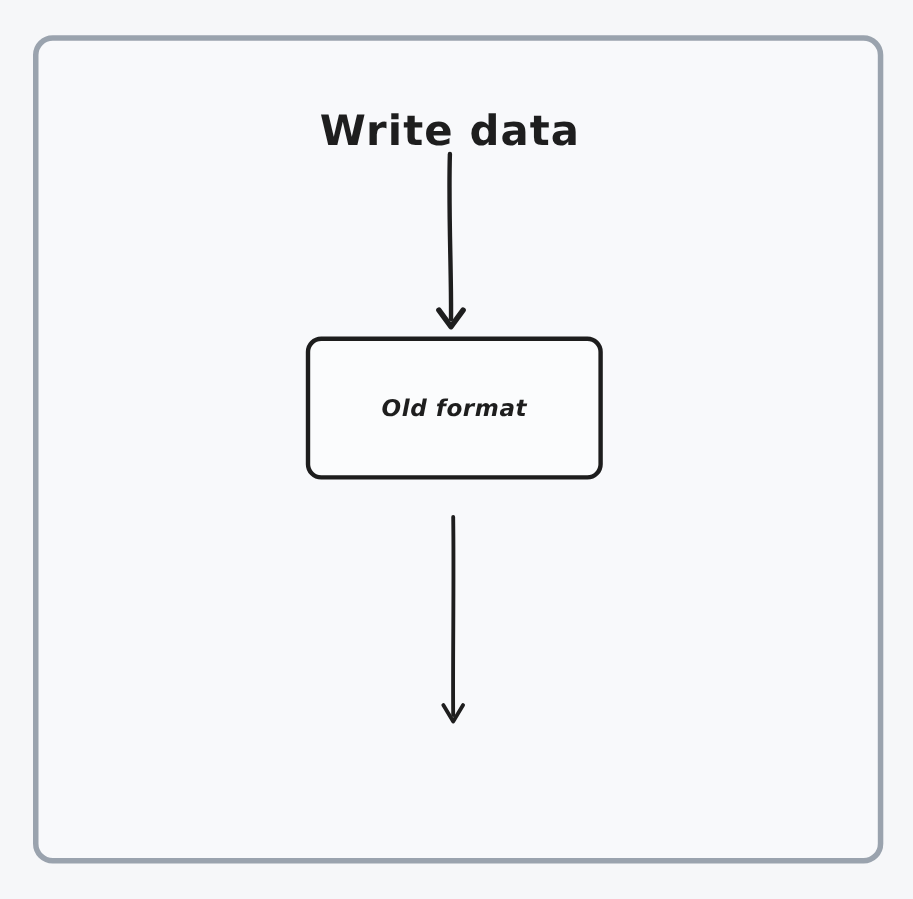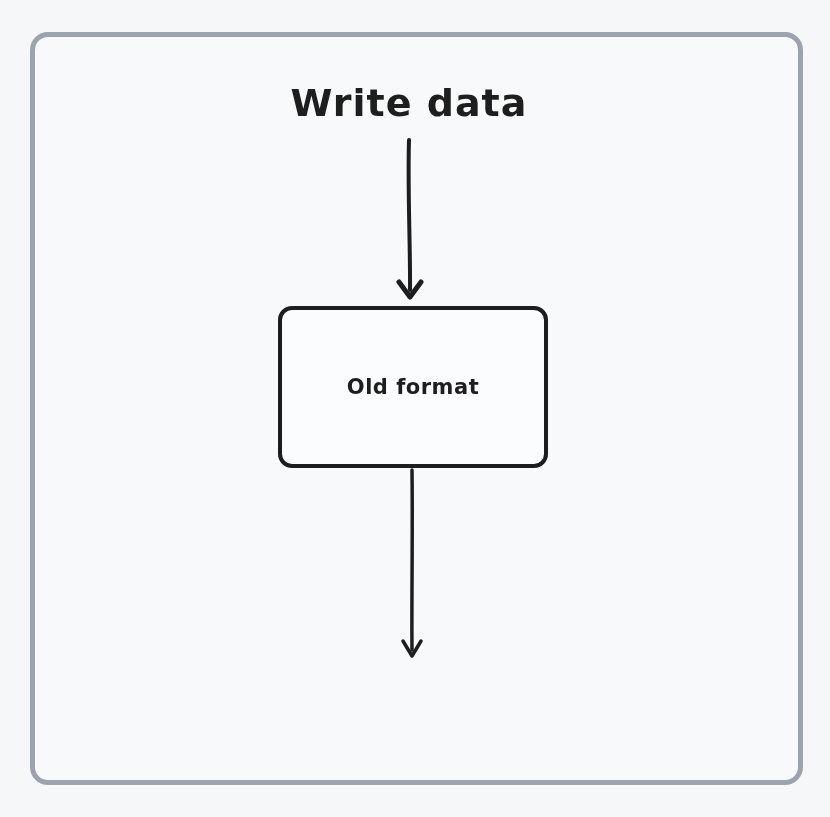--- a/index.html
+++ b/index.html
@@ -30,35 +30,36 @@
   .label-big {
     position: absolute;
     transform: translateX(-50%);
     color: #1e1e1e;
     font-size: 38px;
     font-weight: 700;
     letter-spacing: 1px;
     white-space: nowrap;
     line-height: 1;
   }
-  .label-top { left: 409px; top: 84px; }
+  .label-top { left: 409px; top: 100px; }
   .label-bottom { left: 413px; top: 678px; }
   .node-box {
     position: absolute;
     left: 278px;
     top: 306px;
     width: 270px;
-    height: 162px;
+    height: 130px;
     box-sizing: border-box;
     border: 4px solid #1d1d1d;
     border-radius: 14px;
     background: #fbfcfd;
     display: flex;
     align-items: center;
     justify-content: center;
+    font-style: italic;
   }
   .node-label {
     color: #1e1e1e;
     font-size: 21px;
     font-weight: 700;
     letter-spacing: 0.5px;
     white-space: nowrap;
   }
   .arrows-layer {
     position: absolute;

